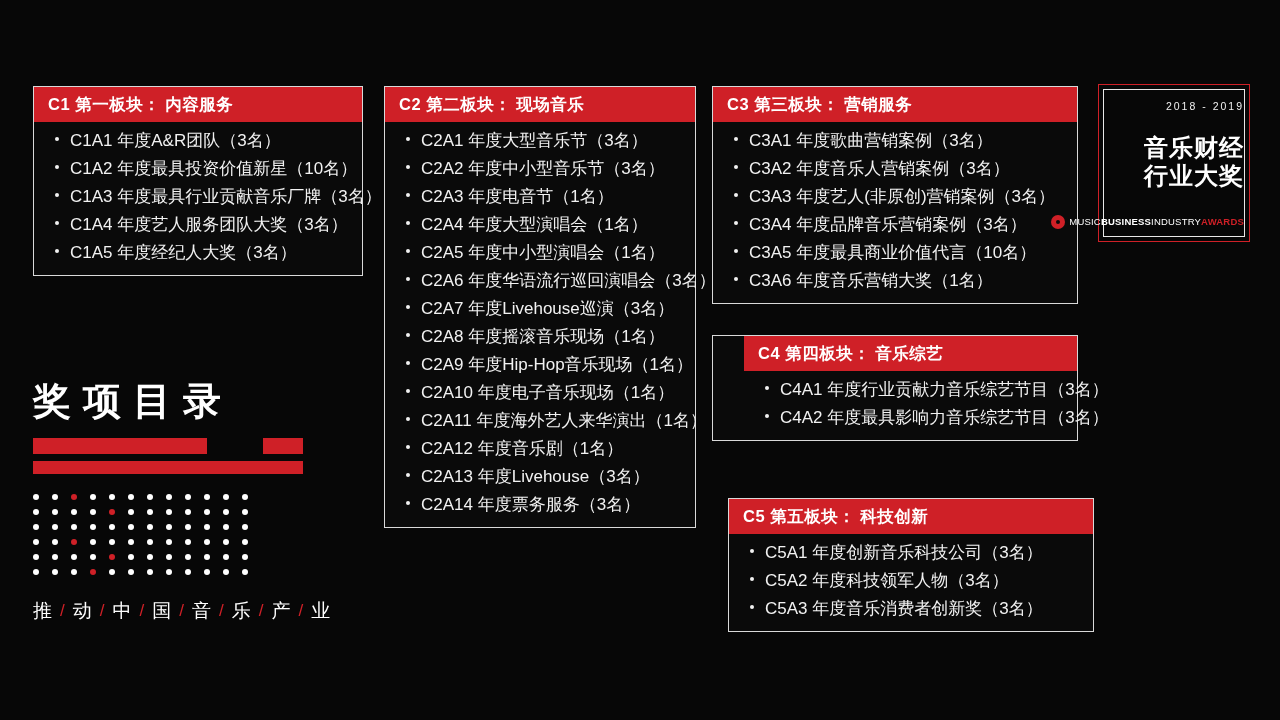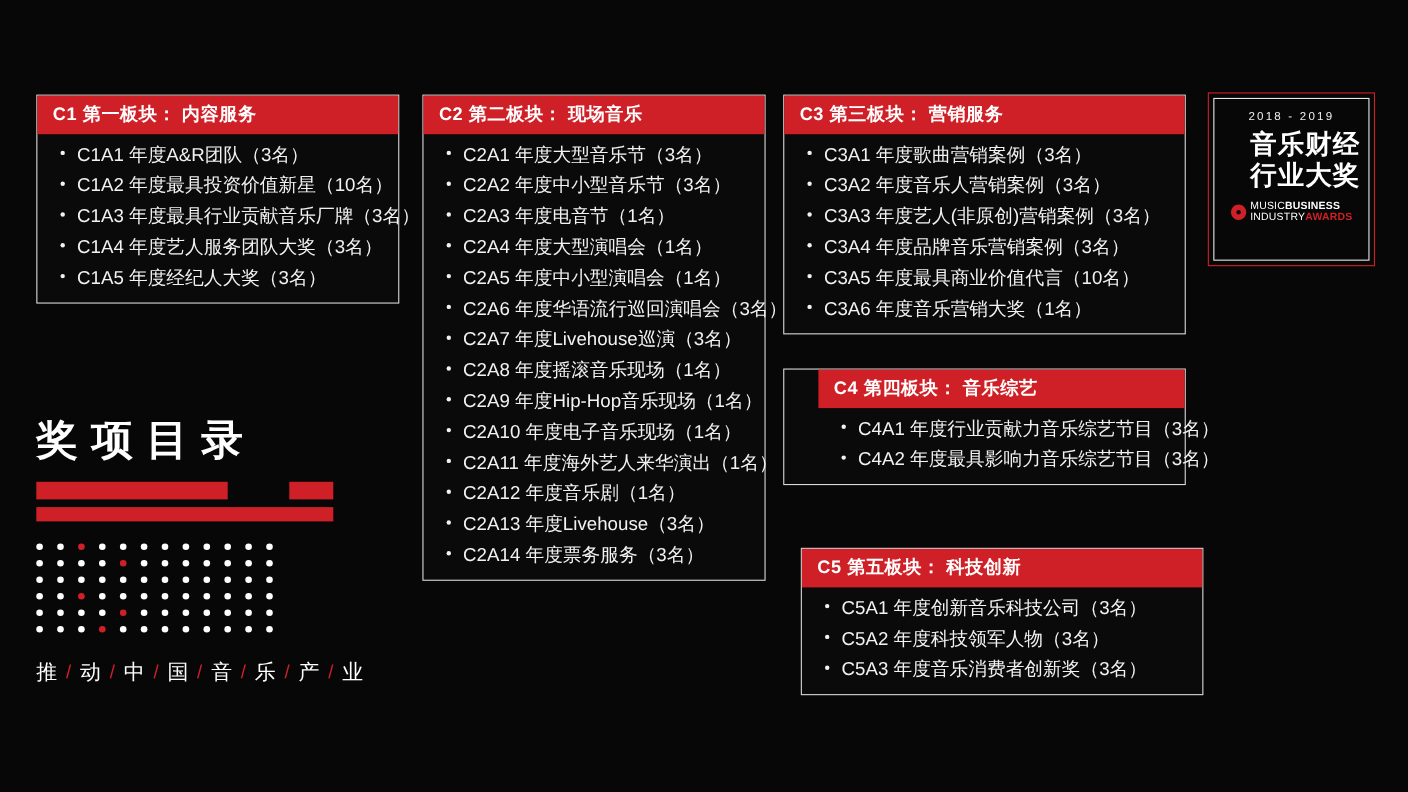--- a/index.html
+++ b/index.html
@@ -77,23 +77,24 @@
     height: 158px;
     border: 1px solid #cf2027;
     padding: 4px;
   }
   .badge-inner {
     width: 100%; height: 100%;
     border: 1px solid #e8e8e8;
     position: relative;
     display: flex;
     flex-direction: column;
-    align-items: center;
+    align-items: flex-end;
     justify-content: flex-start;
     padding-top: 10px;
+    gap: 16px;
   }
   .badge-years {
     color: #f0f0f0;
     font-size: 10.5px;
     letter-spacing: 2px;
     margin-bottom: 6px;
   }
   .badge-title {
     color: #ffffff;
     font-size: 24px;
@@ -119,21 +120,21 @@
   .badge-logo .disc::after {
     content: "";
     position: absolute;
     left: 5px; top: 5px;
     width: 4px; height: 4px;
     border-radius: 50%;
     background: #0a0a0a;
   }
   .badge-logo-text {
     display: flex;
-    flex-direction: column;
+    flex-direction: row;
     line-height: 1.05;
   }
   .badge-logo-text .l1 {
     font-size: 9.5px;
     color: #ffffff;
     letter-spacing: 0.2px;
     white-space: nowrap;
   }
   .badge-logo-text .l1 b { font-weight: bold; }
   .badge-logo-text .l2 {

